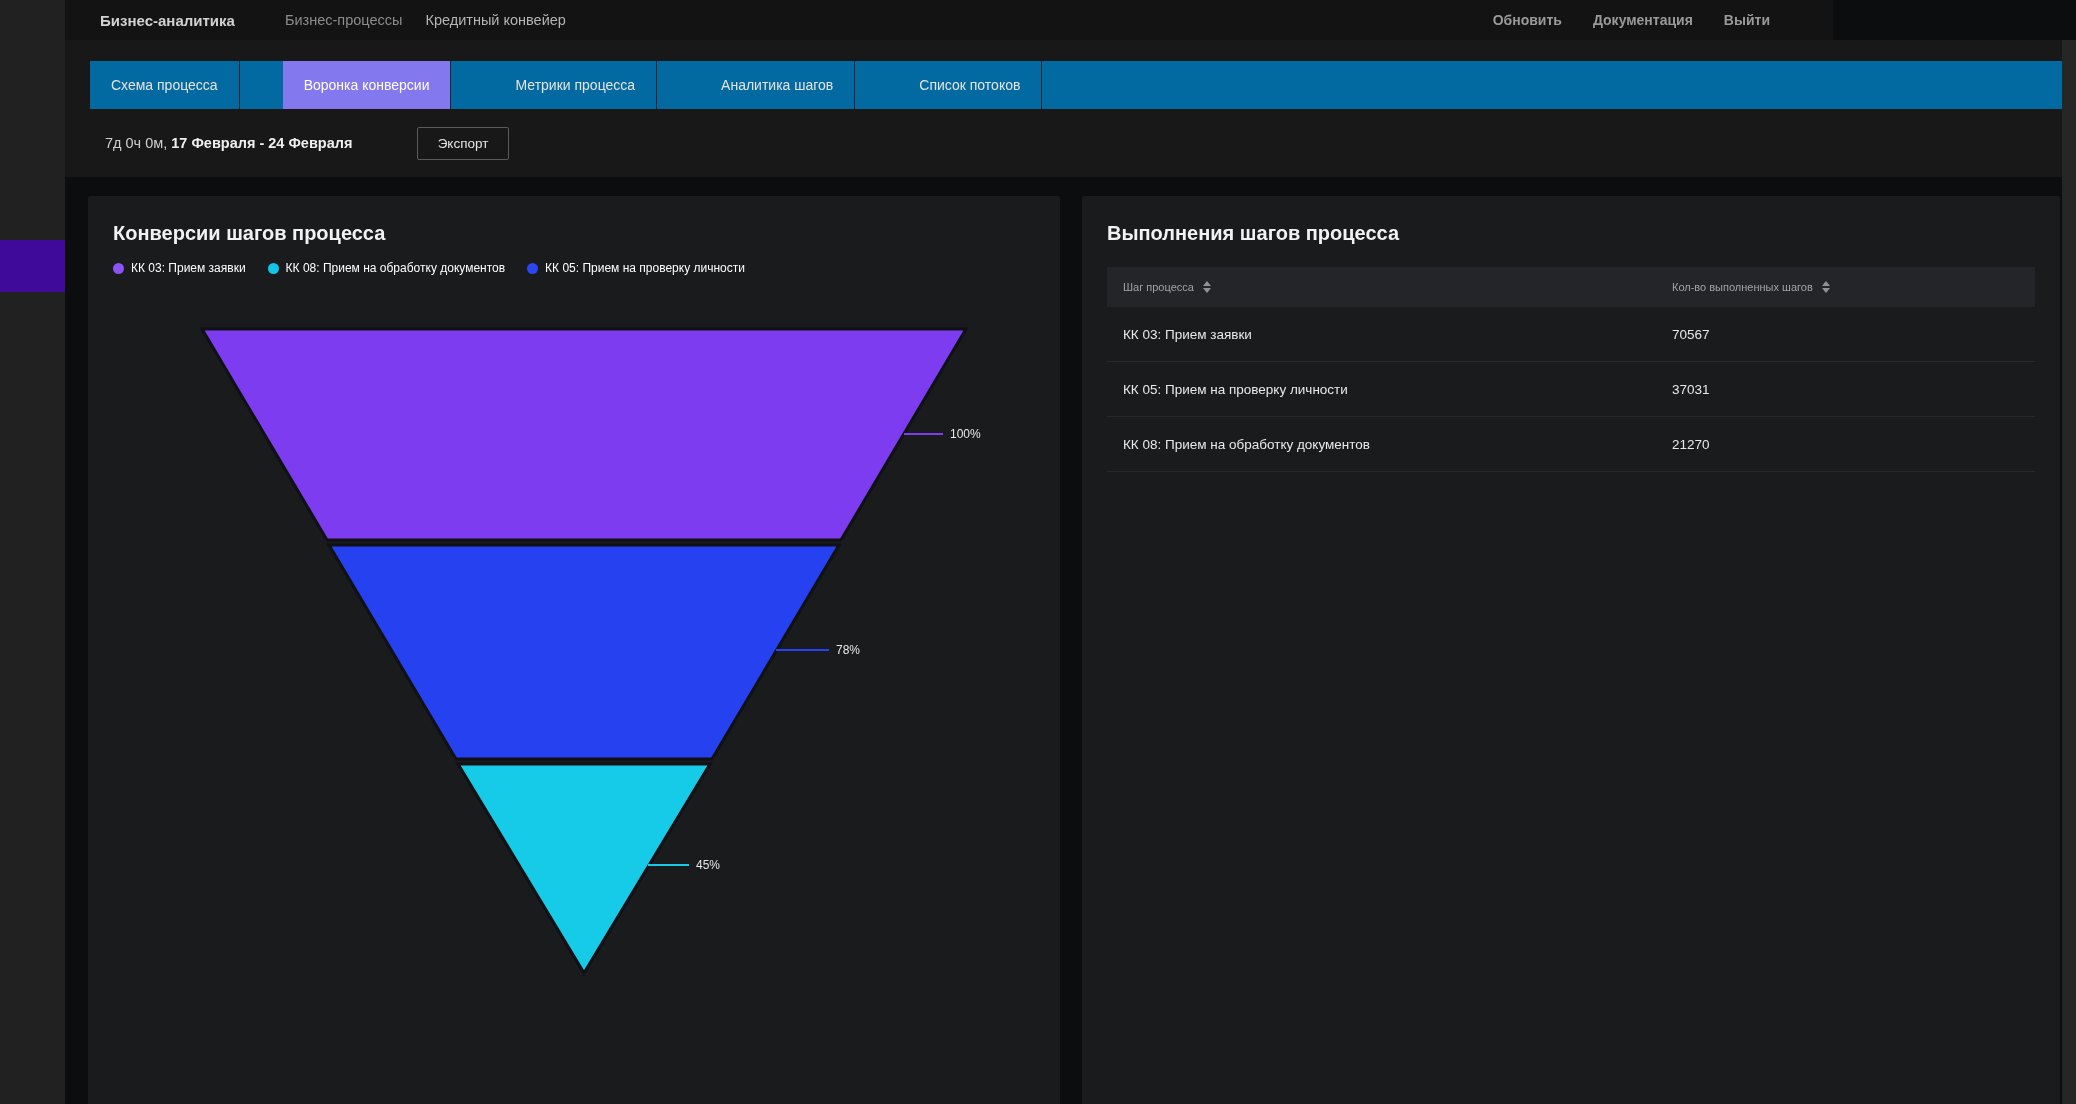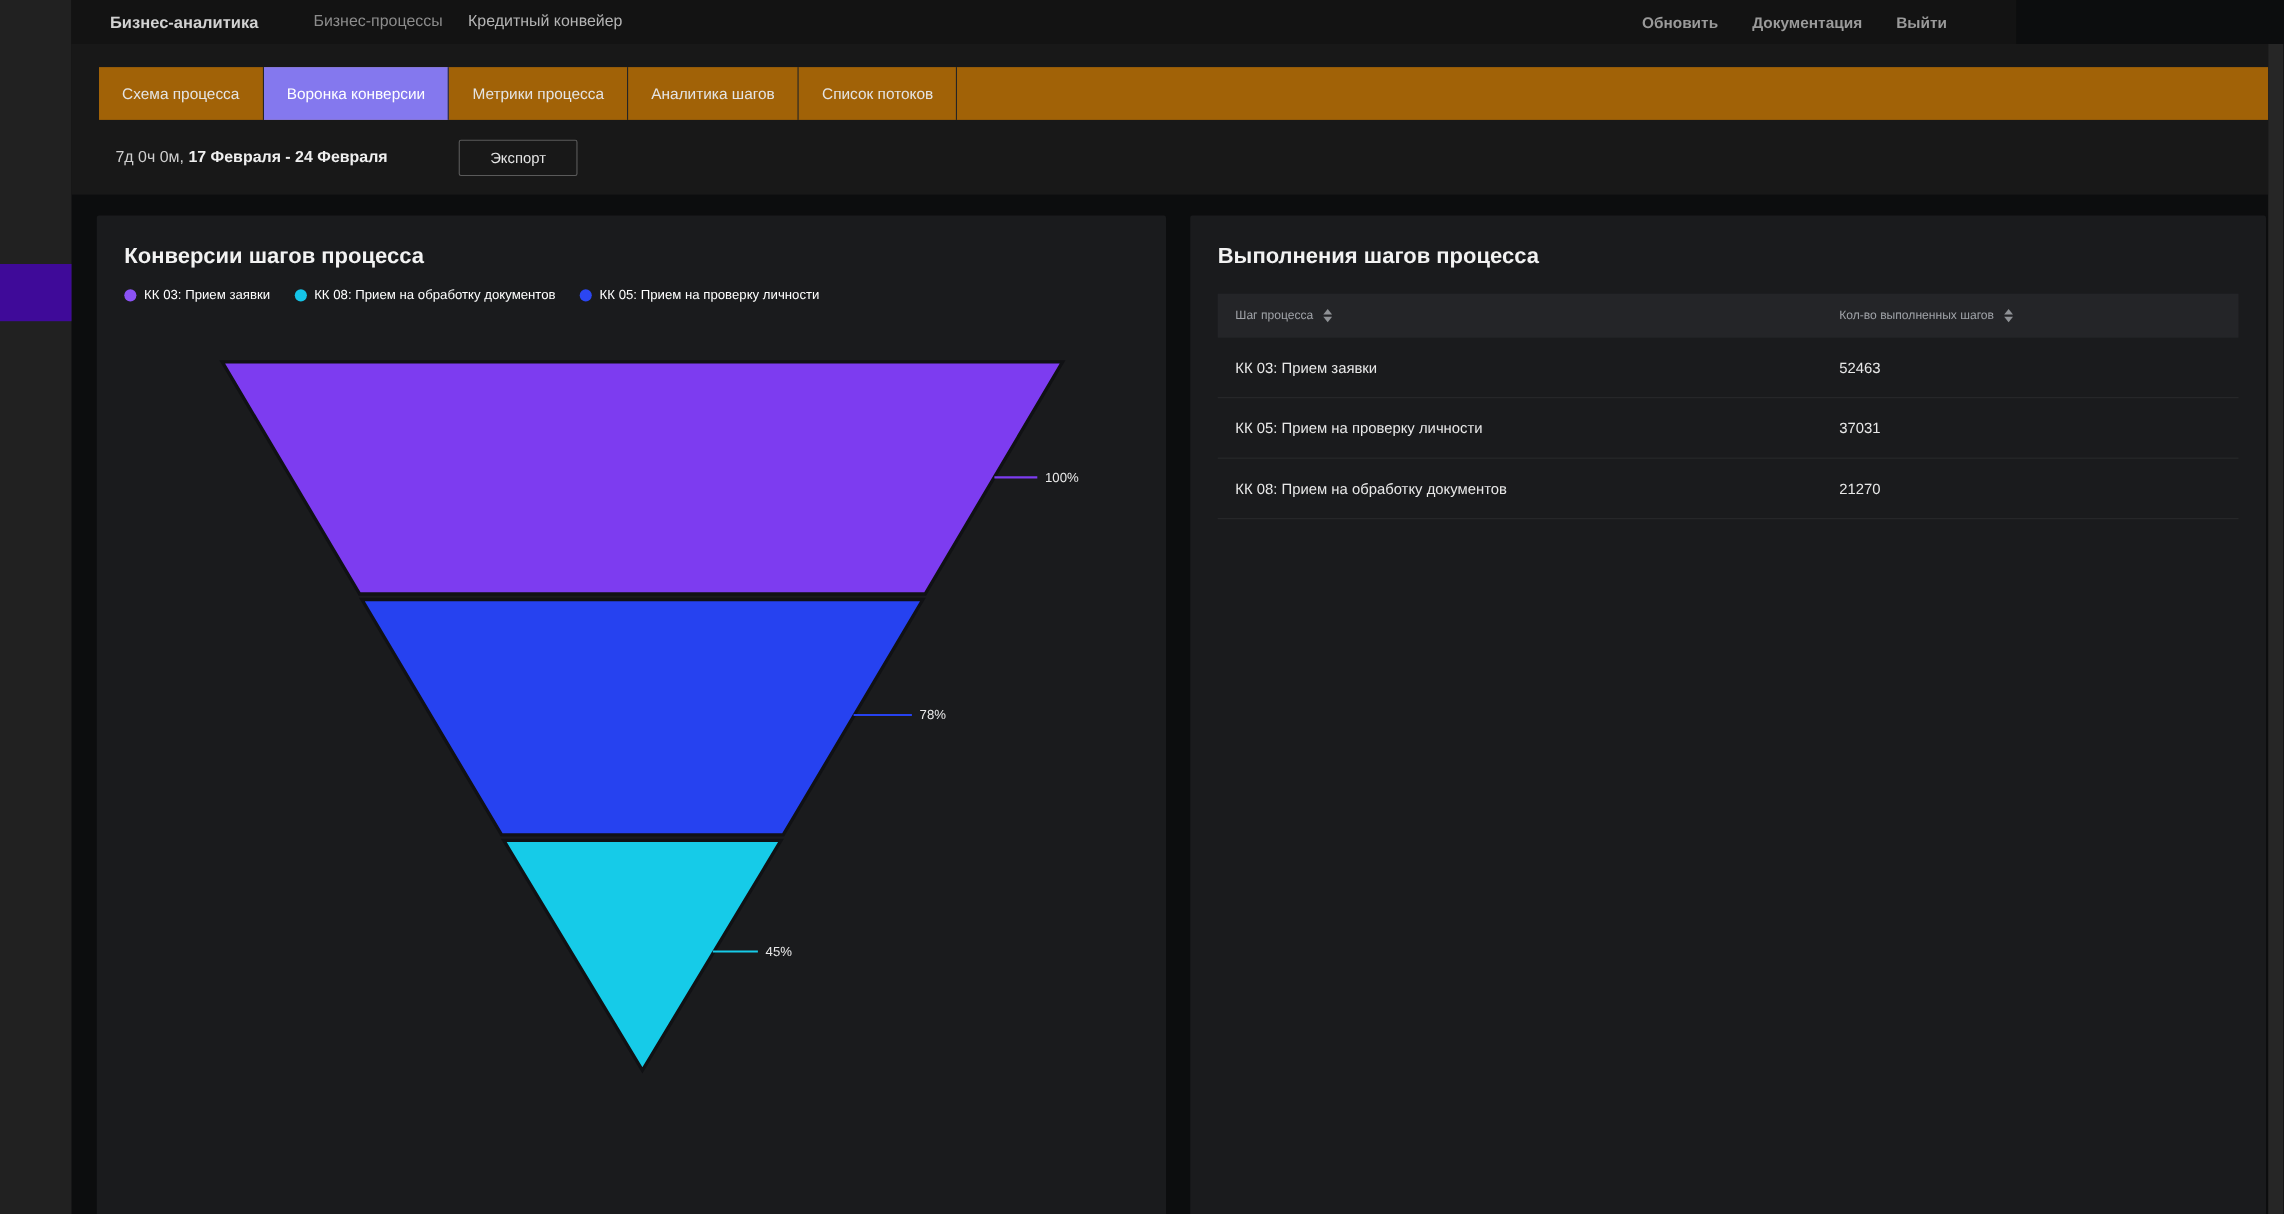--- a/index.html
+++ b/index.html
@@ -21,30 +21,30 @@
   }
   .brand { font-size:15px; font-weight:600; color:#d2d2d2; cursor:default; }
   .nav-link { font-size:14.5px; color:#8c8c8c; cursor:pointer; }
   .nav-link.lighter { color:#b4b4b4; }
   .nav-link.first { margin-left:50px; }
   .nav-link.second { margin-left:23px; }
   .nav-right { margin-left:auto; display:flex; align-items:center; gap:31px; }
   .nav-action { font-size:14px; font-weight:600; color:#9a9a9a; cursor:pointer; }
   
   .header-strip { position:absolute; left:65px; top:40px; width:1997px; height:137px; background:#181818; }
-  .tabstrip { position:absolute; left:25px; top:21px; width:1972px; height:48px; background:#a16207; display:flex; }
+  .tabstrip { position:absolute; left:25px; top:21px; width:1972px; height:48px; background:#0369a1; display:flex;gap:43px; }
   .tab {
     height:48px; display:flex; align-items:center; padding:0 21px;
     font-size:14px; color:#e4e4e4; border-right:1px solid #242425; cursor:pointer; white-space:nowrap;
   }
   .tab.active { color:#ffffff; }
   .toolbar-period { position:absolute; left:40px; top:95px; font-size:14.5px; color:#cfcfcf; }
   .toolbar-period b { color:#efefef; }
   .export-btn {
-    position:absolute; left:352px; top:87px; width:108px; height:33px;
+    position:absolute; left:352px; top:87px; width:92px; height:33px;
     background:transparent; border:1px solid #5a5a5a; border-radius:2px;
     color:#e4e4e4; font-size:13.5px; font-family:inherit; cursor:pointer;
   }
   
   .scrollstrip { position:absolute; right:0; top:40px; width:14px; height:1064px; background:#262626; }
   
   .panel { position:absolute; top:196px; height:1016px; background:#1a1b1d; border-radius:2px; }
   .panel-left  { left:88px;  width:972px; }
   .panel-right { left:1082px; width:978px; }
   .panel-title { padding:26px 25px 0; font-size:20px; font-weight:600; color:#f2f2f2; }
@@ -152,21 +152,21 @@
       <div class="th-cell">
         <span>Кол-во выполненных шагов</span>
         <span class="sort">
             <i class="up"></i>
             <i class="down"></i>
           </span>
       </div>
     </div>
     <div class="tbl-row">
       <div>КК 03: Прием заявки</div>
-      <div>52463</div>
+      <div>70567</div>
     </div>
     <div class="tbl-row">
       <div>КК 05: Прием на проверку личности</div>
       <div>37031</div>
     </div>
     <div class="tbl-row">
       <div>КК 08: Прием на обработку документов</div>
       <div>21270</div>
     </div>
   </div>

